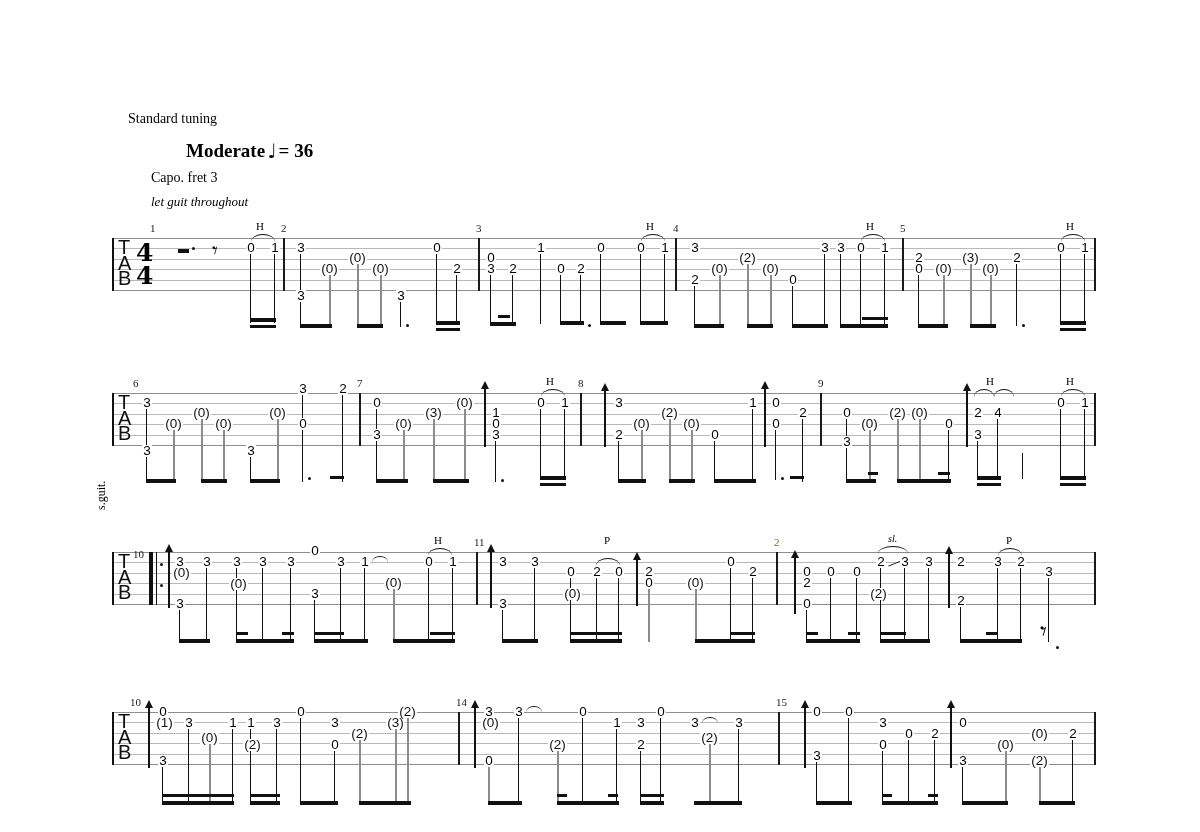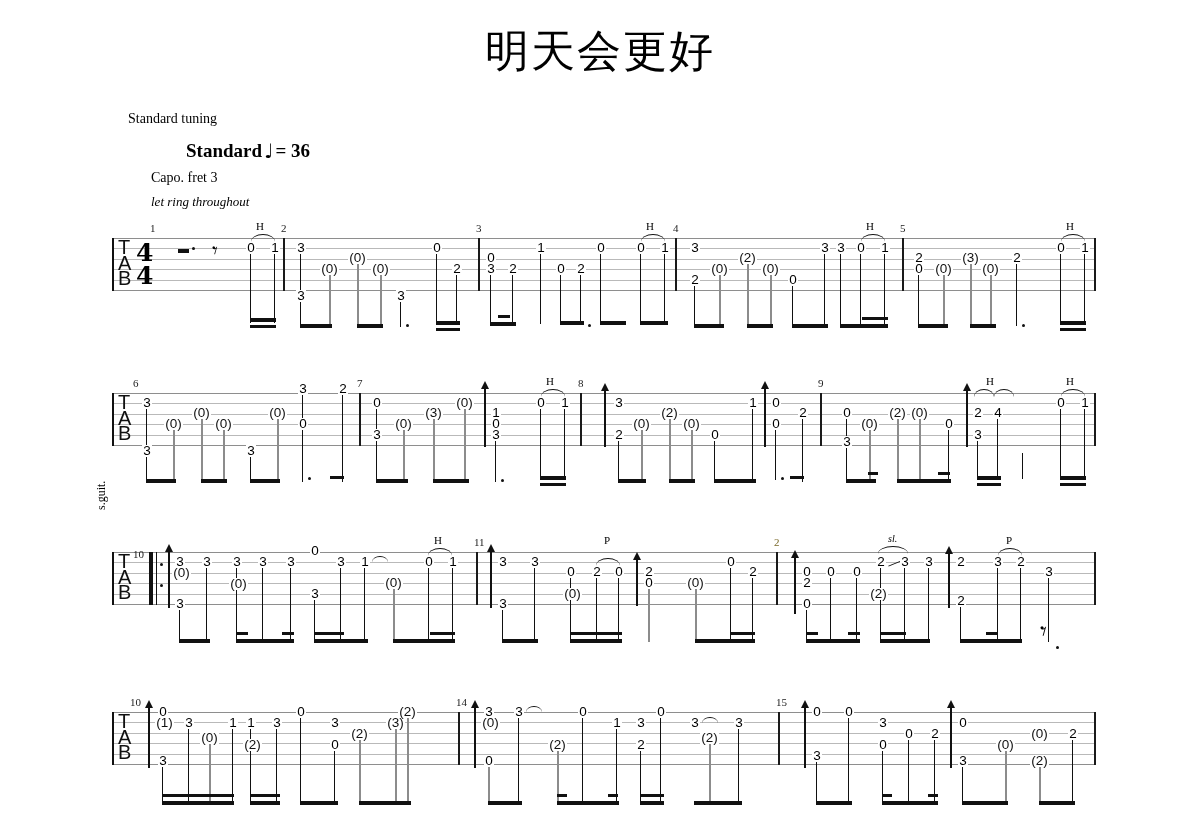--- a/index.html
+++ b/index.html
@@ -78,27 +78,26 @@
   .repeat{position:absolute;z-index:6;}
   .repeat .thick{position:absolute;width:4.2px;background:#111;left:0;top:0;bottom:0;}
   .repeat .thin{position:absolute;width:1.5px;background:#111;left:6.5px;top:0;bottom:0;}
   .repeat .rd{position:absolute;width:3.4px;height:3.4px;border-radius:50%;background:#111;left:11px;}
 </style>
 </head>
 <body>
 
 <div class="page">
 
-  <div id="song-title">明天会更好</div>
   <div id="tuning">Standard tuning</div>
   <div id="tempo">
-    <span>Standard</span><span class="qnote">♩</span><span>= 36</span>
+    <span>Moderate</span><span class="qnote">♩</span><span>= 36</span>
   </div>
   <div id="capo">Capo. fret 3</div>
-  <div id="letring">let ring throughout</div>
+  <div id="letring">let guit throughout</div>
 
   <div class="system" id="sys1" style="top:218px">
 
     <div class="sguit" style="left:94px;top:292px">s.guit.</div>
 
     <div class="staff" style="left:112px;top:0;width:983px;height:120px">
       <div class="sline edge" style="top:20px;width:983px"></div>
       <div class="sline" style="top:30.4px;width:983px"></div>
       <div class="sline" style="top:40.8px;width:983px"></div>
       <div class="sline" style="top:51.2px;width:983px"></div>

